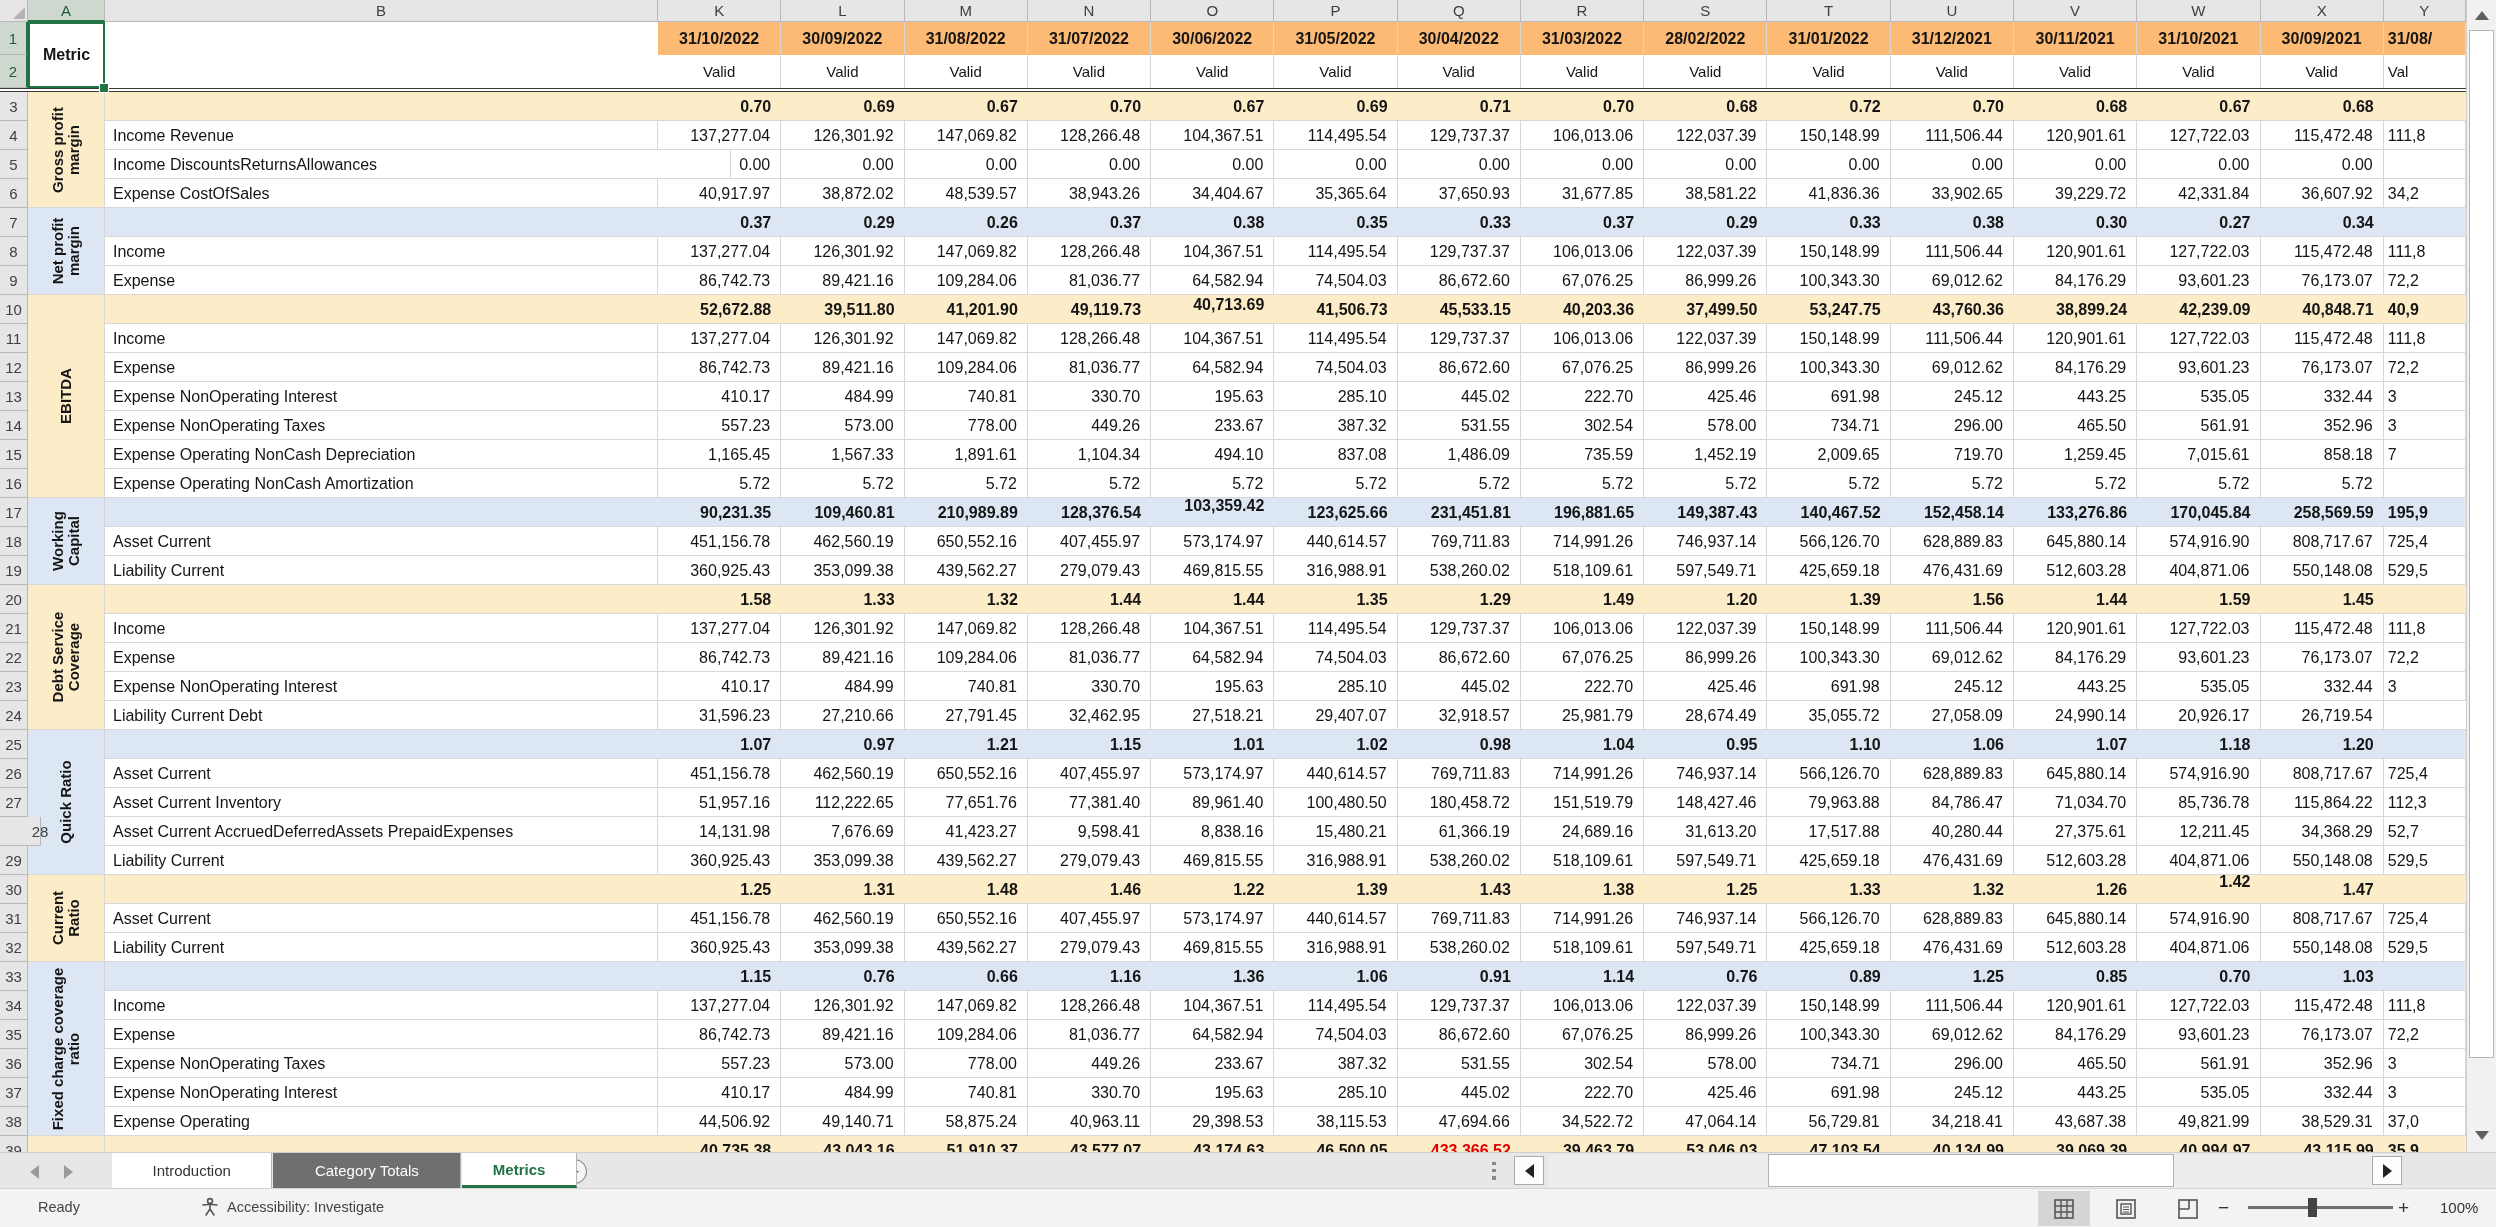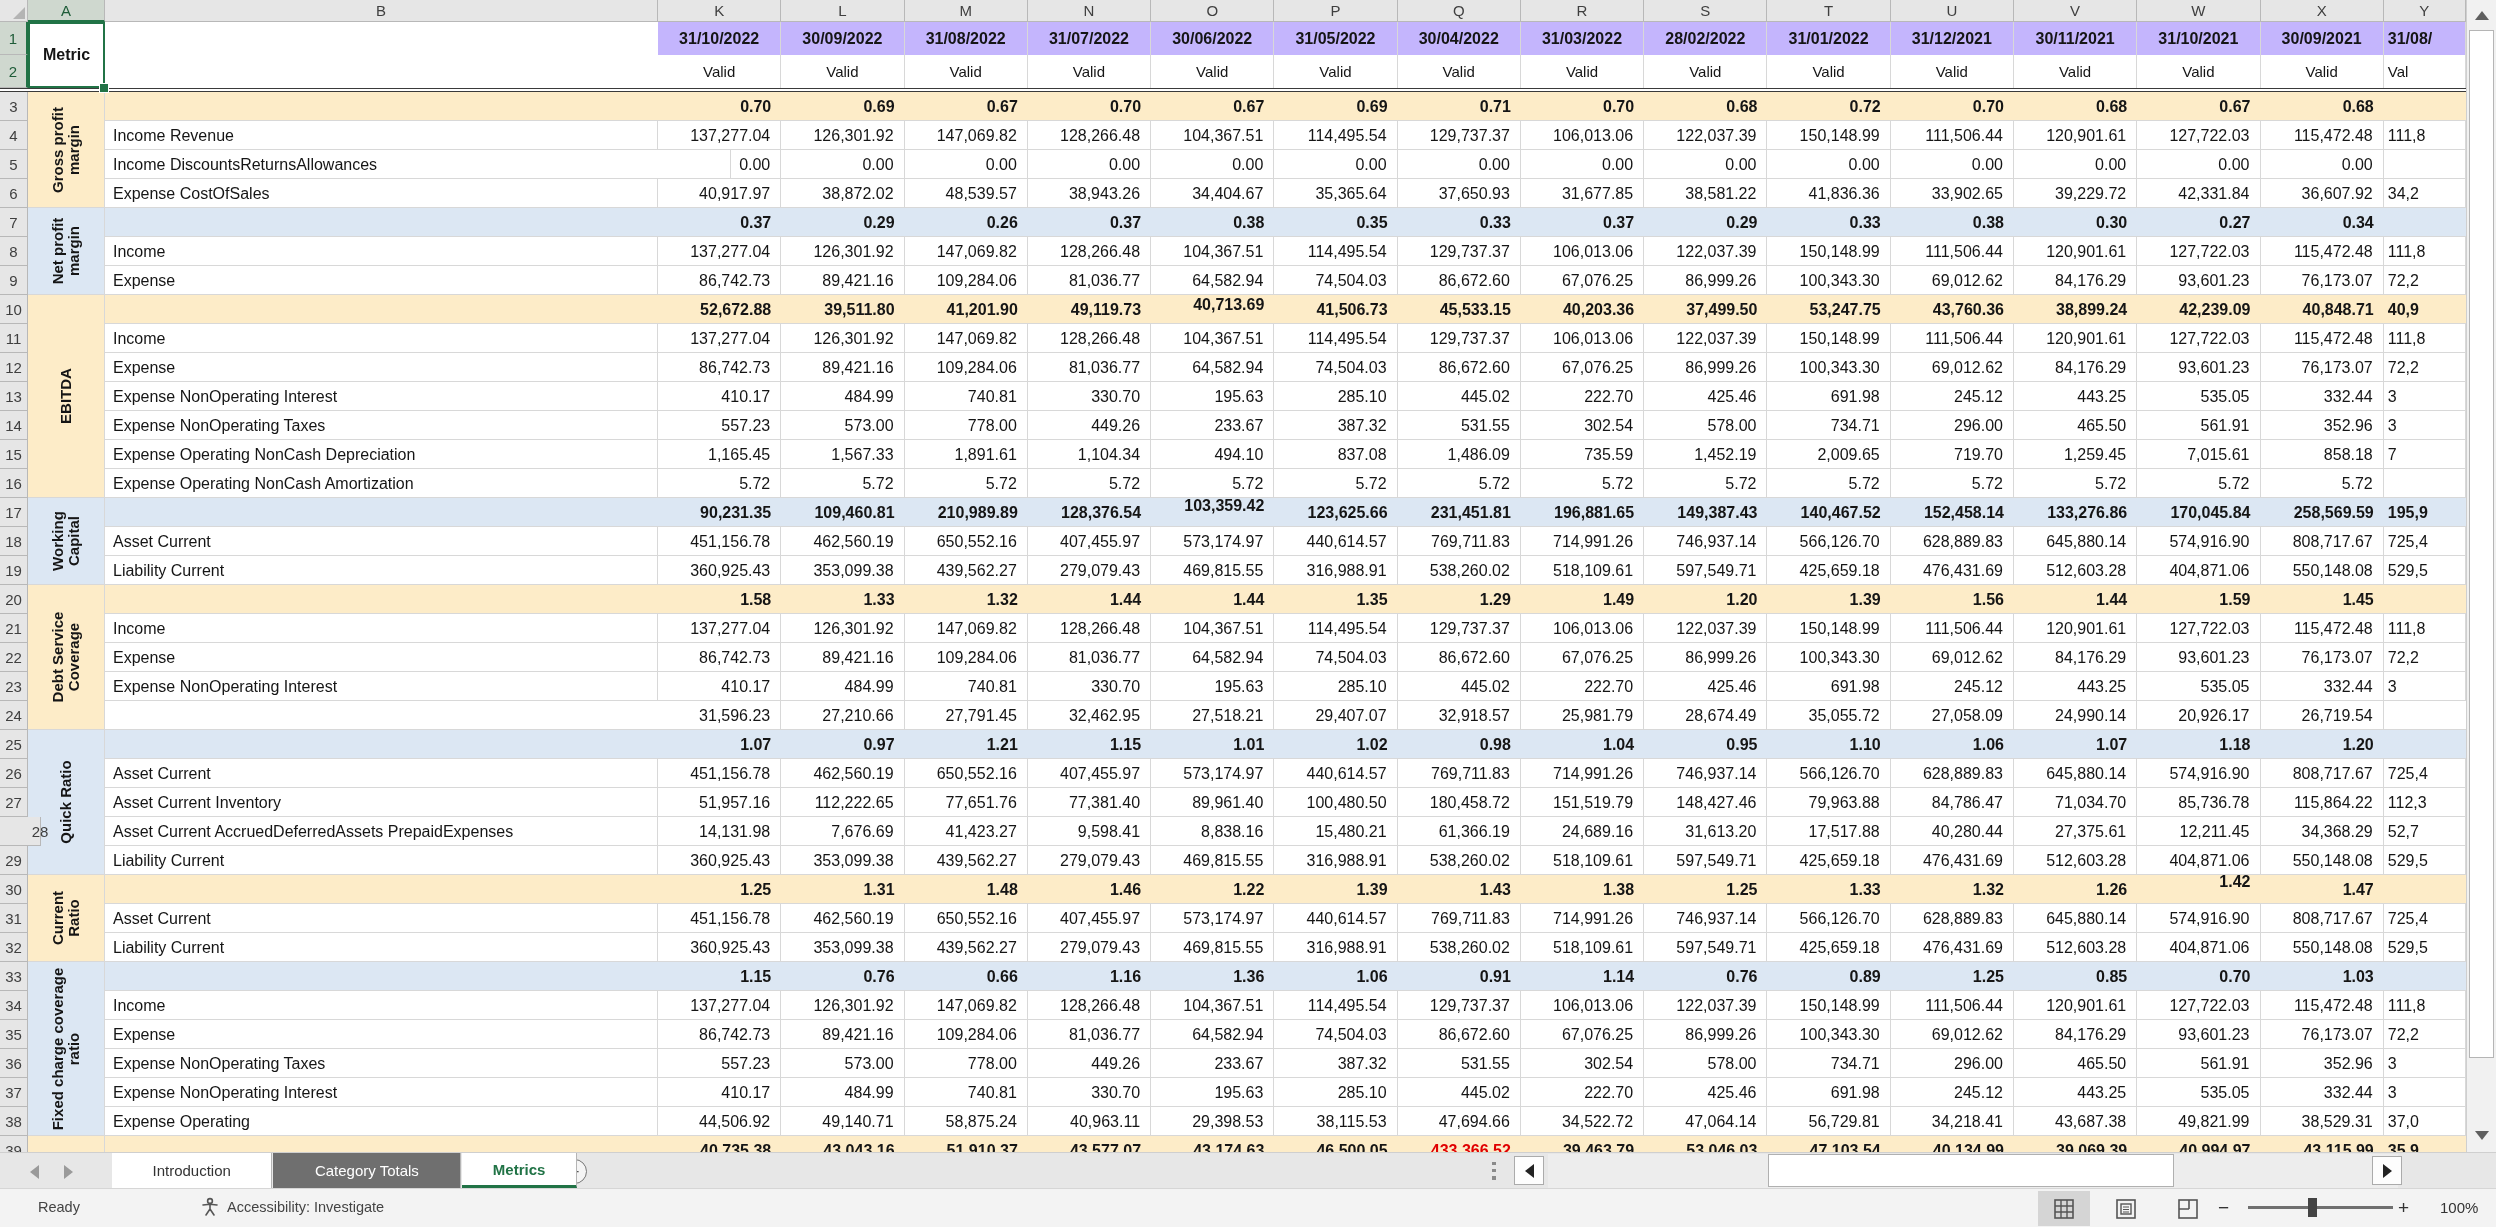--- a/index.html
+++ b/index.html
@@ -12,21 +12,21 @@
        display:flex;align-items:center;justify-content:center;box-sizing:border-box;
        border-right:1px solid #b8b8b8;border-bottom:1px solid #b8b8b8;}
   .colhdr.selgreen{background:#cfd8cf;color:#1e5c38;border-bottom:2px solid #217346;}
   .rowhdr.selgreen{background:#cfd8cf;color:#1e5c38;border-right:2px solid #217346;}
   #corner{position:absolute;left:0;top:0;width:28px;height:22px;background:#e6e6e6;
        border-right:1px solid #b8b8b8;border-bottom:1px solid #b8b8b8;box-sizing:border-box;}
   #corner:after{content:"";position:absolute;right:2px;bottom:2px;border-style:solid;
        border-width:0 0 12px 12px;border-color:transparent transparent #b4b4b4 transparent;}
   .cell{position:absolute;box-sizing:border-box;font-size:16px;display:flex;align-items:center;
        overflow:hidden;white-space:nowrap;}
-  .cell.hdrdate{font-weight:bold;justify-content:center;border-right:1px solid #d8d8d8;background:#c4b5fd;text-align:center;}
+  .cell.hdrdate{font-weight:bold;justify-content:center;border-right:1px solid #d8d8d8;background:#fdba74;text-align:center;}
   .cell.valid{justify-content:center;font-size:15px;border-right:1px solid #d8d8d8;background:#fff;}
   .cell.num{justify-content:flex-end;padding-right:10px;}
   .cell.num.clipL{justify-content:flex-start;padding-left:4px;padding-right:0;}
   .cell.blabel{justify-content:flex-start;padding-left:8px;}
   .gridrow{position:absolute;left:0;width:2466px;height:29px;box-sizing:border-box;border-bottom:1px solid #d8d8d8;}
   .gridrow.plain{background:#fff;}
   .gridrow.plain .cell{border-right:1px solid #d8d8d8;}
   .gridrow.band-tan{background:#fdecc8;}
   .gridrow.band-blue{background:#dce7f3;}
   .gridrow.band-tan .cell,.gridrow.band-blue .cell{font-weight:bold;}
@@ -493,20 +493,21 @@
             <div class="cell num" style="left: 1520.89px; top: 0px; width: 123.27px; height: 29px;">222.70</div>
             <div class="cell num" style="left: 1644.16px; top: 0px; width: 123.27px; height: 29px;">425.46</div>
             <div class="cell num" style="left: 1767.43px; top: 0px; width: 123.27px; height: 29px;">691.98</div>
             <div class="cell num" style="left: 1890.7px; top: 0px; width: 123.27px; height: 29px;">245.12</div>
             <div class="cell num" style="left: 2013.97px; top: 0px; width: 123.27px; height: 29px;">443.25</div>
             <div class="cell num" style="left: 2137.24px; top: 0px; width: 123.27px; height: 29px;">535.05</div>
             <div class="cell num" style="left: 2260.51px; top: 0px; width: 123.27px; height: 29px;">332.44</div>
             <div class="cell num clipL" style="left: 2383.78px; top: 0px; width: 82.22px; height: 29px;">3</div>
           </div>
           <div class="gridrow plain" style="top: 701px;">
+            <div class="cell blabel" style="left: 105px; top: 0px; width: 553px; height: 29px;">Liability Current Debt</div>
             <div class="cell num" style="left: 658px; top: 0px; width: 123.27px; height: 29px;">31,596.23</div>
             <div class="cell num" style="left: 781.27px; top: 0px; width: 123.27px; height: 29px;">27,210.66</div>
             <div class="cell num" style="left: 904.54px; top: 0px; width: 123.27px; height: 29px;">27,791.45</div>
             <div class="cell num" style="left: 1027.81px; top: 0px; width: 123.27px; height: 29px;">32,462.95</div>
             <div class="cell num" style="left: 1151.08px; top: 0px; width: 123.27px; height: 29px;">27,518.21</div>
             <div class="cell num" style="left: 1274.35px; top: 0px; width: 123.27px; height: 29px;">29,407.07</div>
             <div class="cell num" style="left: 1397.62px; top: 0px; width: 123.27px; height: 29px;">32,918.57</div>
             <div class="cell num" style="left: 1520.89px; top: 0px; width: 123.27px; height: 29px;">25,981.79</div>
             <div class="cell num" style="left: 1644.16px; top: 0px; width: 123.27px; height: 29px;">28,674.49</div>
             <div class="cell num" style="left: 1767.43px; top: 0px; width: 123.27px; height: 29px;">35,055.72</div>

